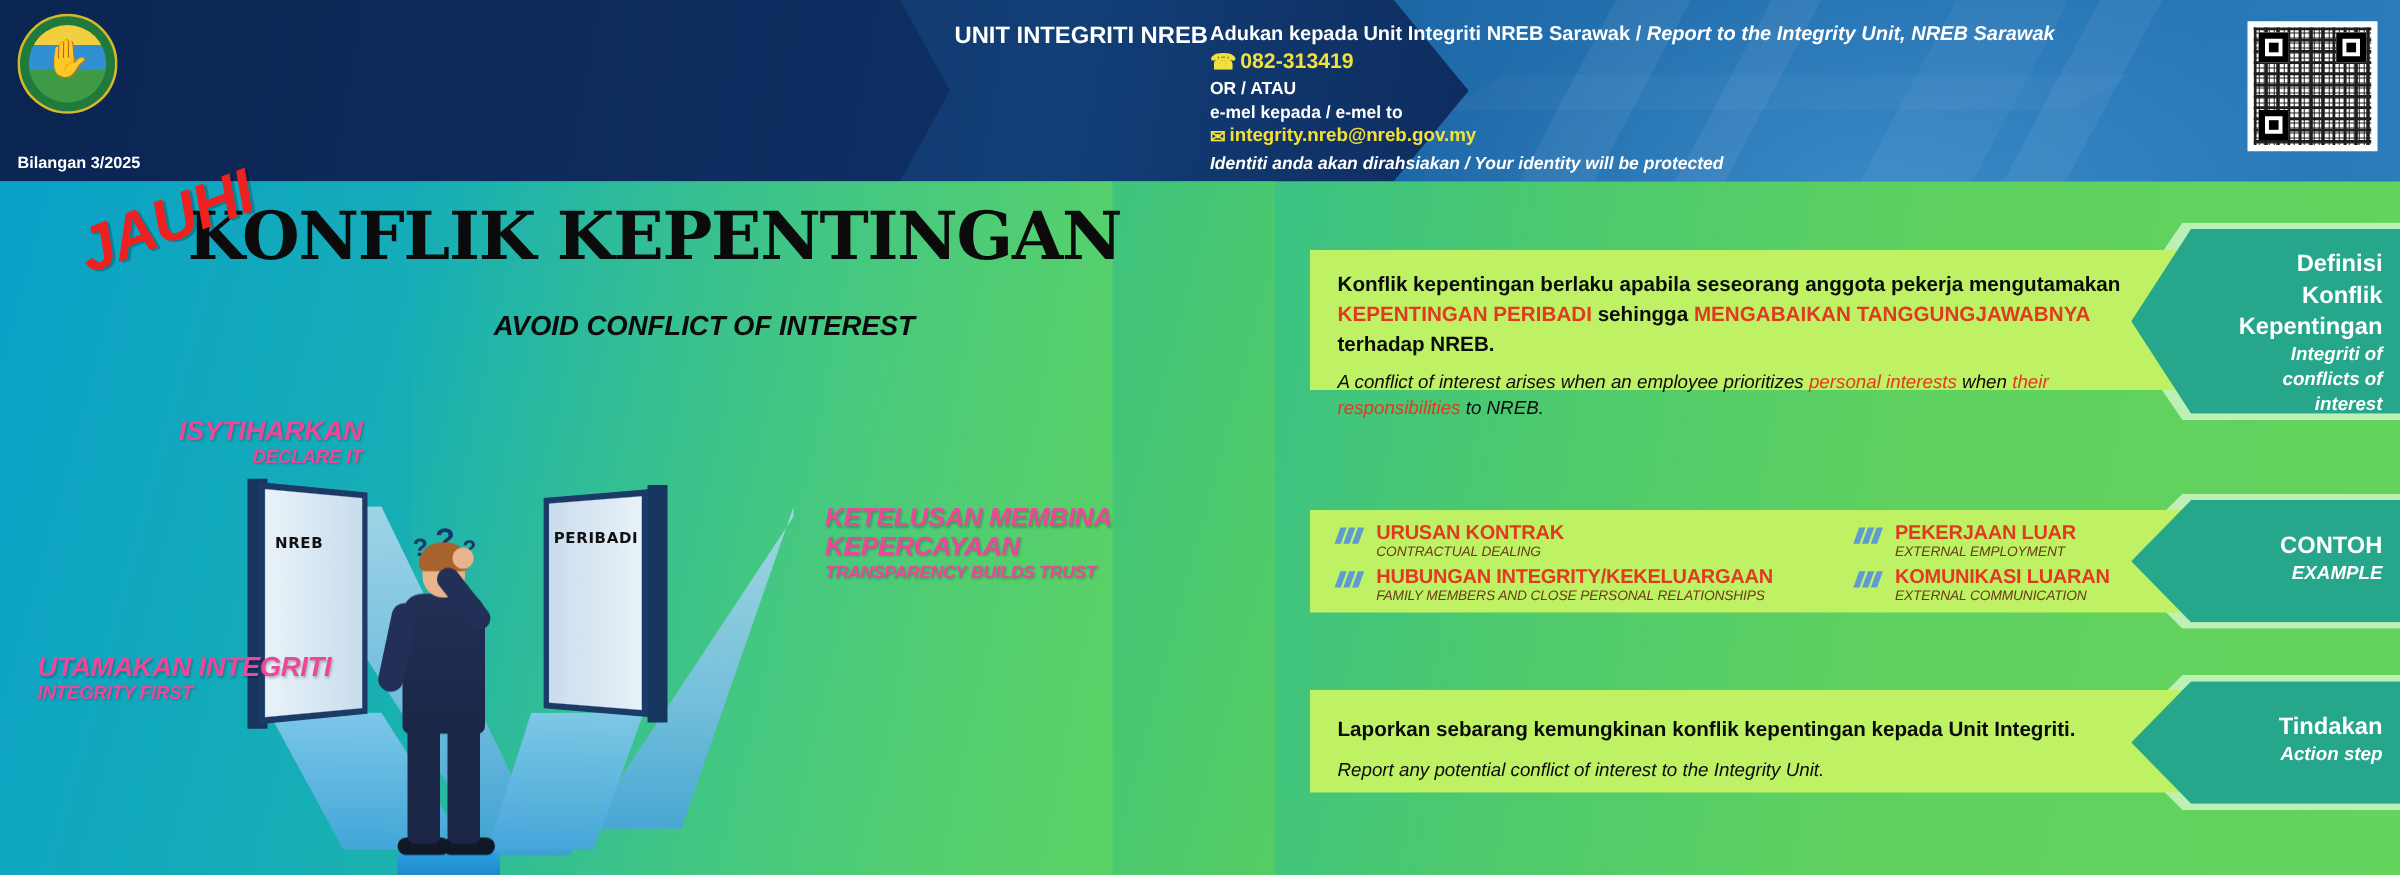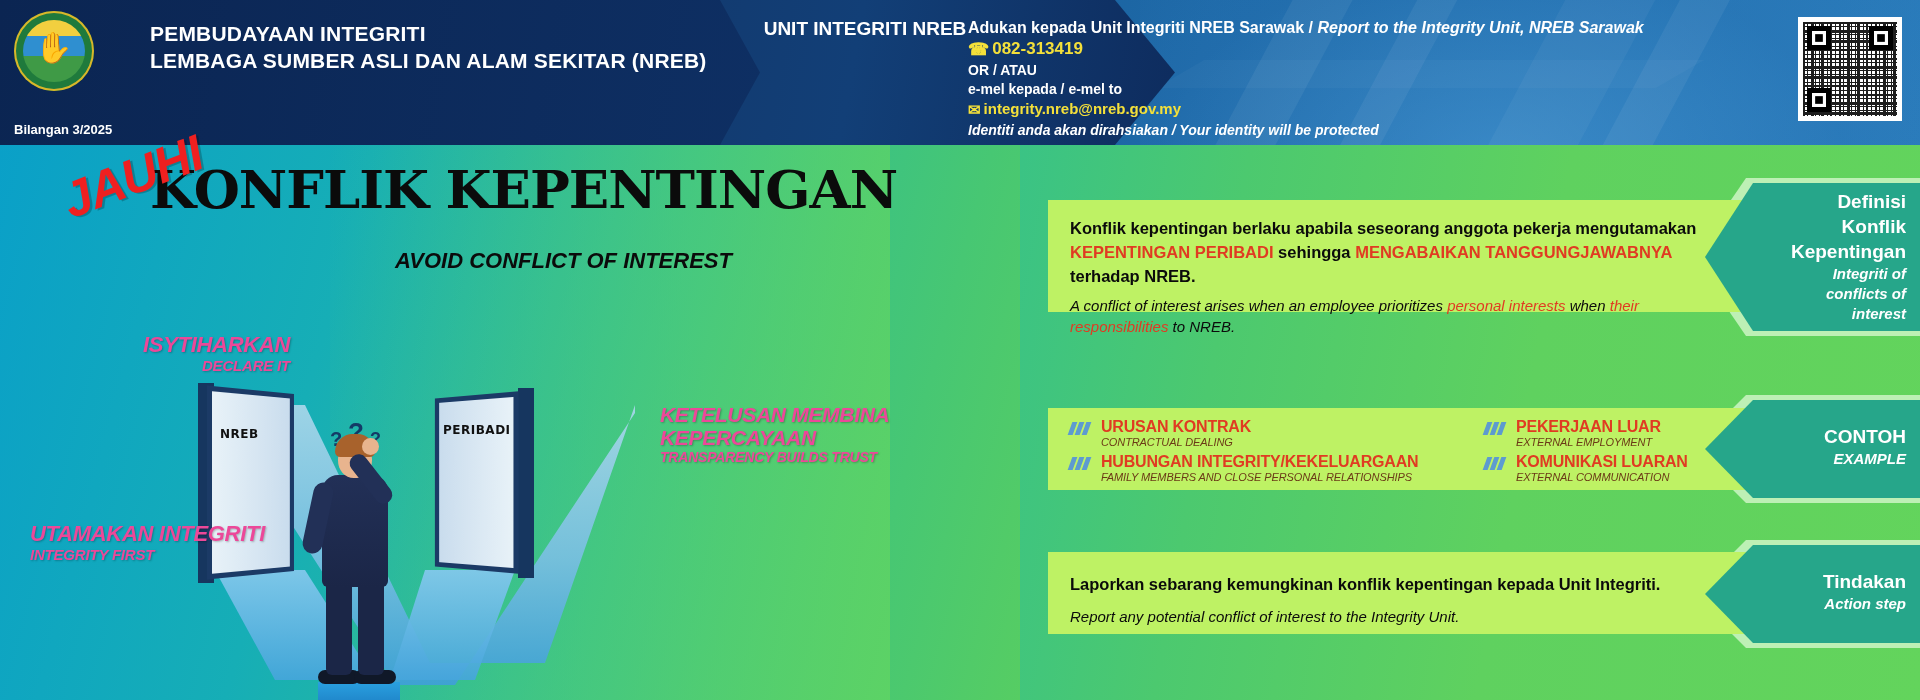--- a/index.html
+++ b/index.html
@@ -283,21 +283,21 @@
     background:#26a68a;
     color:#ffffff; text-align:right;
   }
   .chev-inner { position:absolute; right:14px; }
   .chev .bm { font-size:19px; font-weight:bold; line-height:25px; }
   .chev .en { font-size:15px; font-weight:bold; font-style:italic; line-height:20px; }
   .chev-1 {
     top:183px; width:215px; height:148px;
     clip-path:polygon(48px 0, 215px 0, 215px 148px, 48px 148px, 0 74px);
   }
-  .chev-1 .chev-inner { top:6px; }
+  .chev-1 .chev-inner { top:16px; }
   .chev-2 {
     top:400px; width:215px; height:98px;
     clip-path:polygon(48px 0, 215px 0, 215px 98px, 48px 98px, 0 49px);
   }
   .chev-2 .chev-inner { top:24px; }
   .chev-3 {
     top:545px; width:215px; height:108px;
     clip-path:polygon(48px 0, 215px 0, 215px 98px, 48px 98px, 0 49px);
   }
   .chev-3 .chev-inner { top:24px; }
@@ -328,24 +328,20 @@
     <div class="hdr-left-panel">
       <div class="hdr-left-panel-inner"></div>
     </div>
 
     <div class="logo">
       <div class="ring"></div>
       <div class="inner"></div>
       <div class="hand">✋</div>
     </div>
 
-    <div class="hdr-title">
-      <div class="l1">PEMBUDAYAAN INTEGRITI</div>
-      <div class="l2">LEMBAGA SUMBER ASLI DAN ALAM SEKITAR (NREB)</div>
-    </div>
 
     <div class="hdr-unit">UNIT INTEGRITI NREB</div>
 
     <div class="bilangan">Bilangan 3/2025</div>
 
     <div class="hdr-contact">
       <div class="line1">
         <span>Adukan kepada Unit Integriti NREB Sarawak</span>
         <span>/</span>
         <em>Report to the Integrity Unit, NREB Sarawak</em>

